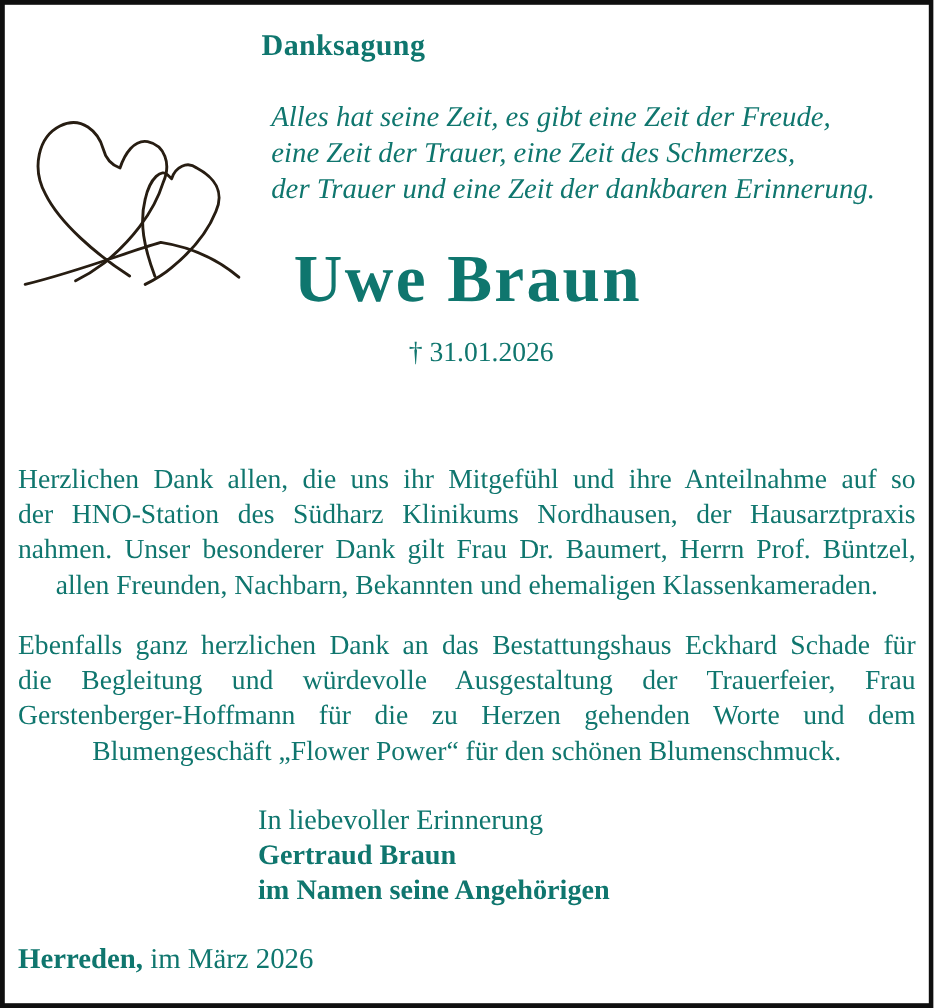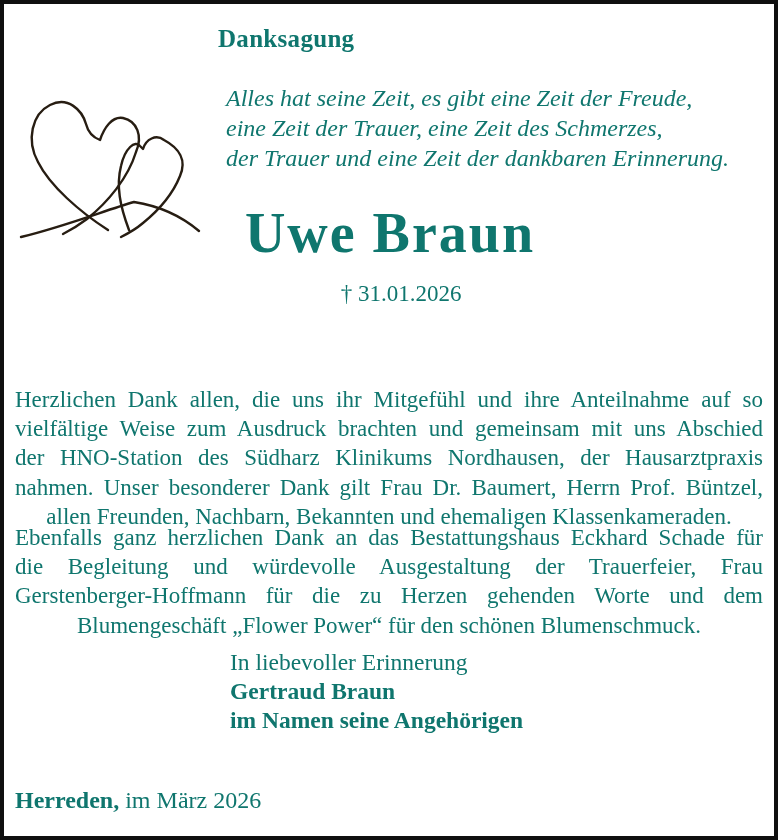--- a/index.html
+++ b/index.html
@@ -41,22 +41,22 @@
   }
   .para {
     position:absolute; left:11px; width:748px;
     font-size:23px; line-height:29.2px;
   }
   .para1 { top:333px;margin-top:48px; }
   .para2 { top:519px; }
   .jline { text-align:justify; text-align-last:justify; }
   .lline { text-align:center; }
   .closing {
-    position:absolute; left:211px; top:644px;
-    font-size:23.5px; line-height:29px;margin-left:15px;
+    position:absolute; left:211px; top:666px;
+    font-size:23.5px; line-height:29px;
   }
   .closing .bold { font-weight:bold; }
   .dateline {
     position:absolute; left:11px; top:782px;
     font-size:24px; line-height:28px;
   }
   .dateline .place { font-weight:bold;margin-top:24px; }
 </style>
 </head>
 <body>
@@ -96,21 +96,20 @@
     <div>eine Zeit der Trauer, eine Zeit des Schmerzes,</div>
     <div>der Trauer und eine Zeit der dankbaren Erinnerung.</div>
   </div>
 
   <div class="deceased-name">Uwe Braun</div>
 
   <div class="death-date">† 31.01.2026</div>
 
   <div class="para para1">
     <div class="jline">Herzlichen Dank allen, die uns ihr Mitgefühl und ihre Anteilnahme auf so</div>
-    <div class="jline">vielfältige Weise zum Ausdruck brachten und gemeinsam mit uns Abschied</div>
     <div class="jline">der HNO-Station des Südharz Klinikums Nordhausen, der Hausarztpraxis</div>
     <div class="jline">nahmen. Unser besonderer Dank gilt Frau Dr. Baumert, Herrn Prof. Büntzel,</div>
     <div class="lline">allen Freunden, Nachbarn, Bekannten und ehemaligen Klassenkameraden.</div>
   </div>
 
   <div class="para para2">
     <div class="jline">Ebenfalls ganz herzlichen Dank an das Bestattungshaus Eckhard Schade für</div>
     <div class="jline">die Begleitung und würdevolle Ausgestaltung der Trauerfeier, Frau</div>
     <div class="jline">Gerstenberger-Hoffmann für die zu Herzen gehenden Worte und dem</div>
     <div class="lline">Blumengeschäft „Flower Power“ für den schönen Blumenschmuck.</div>

